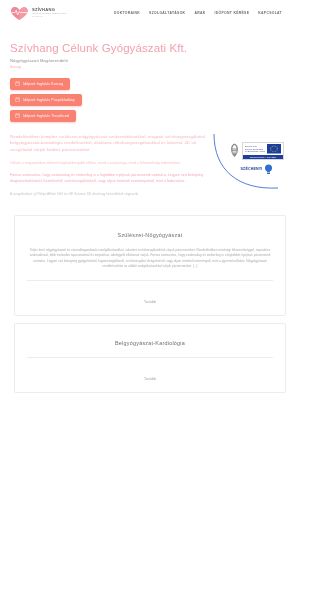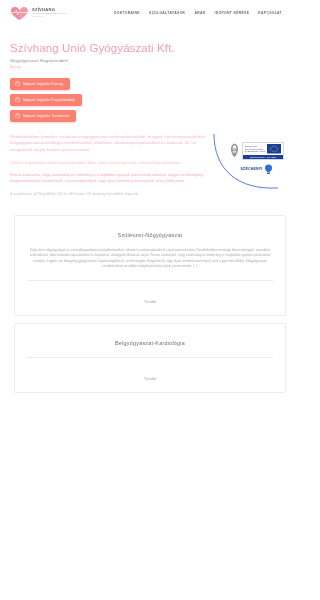--- a/index.html
+++ b/index.html
@@ -321,21 +321,21 @@
   <nav class="main-nav">
     <a class="nav-link">DOKTORAINK</a>
     <a class="nav-link">SZOLGÁLTATÁSOK</a>
     <a class="nav-link">ÁRAK</a>
     <a class="nav-link">IDŐPONT KÉRÉSE</a>
     <a class="nav-link">KAPCSOLAT</a>
   </nav>
 </header>
 
 <section class="hero">
-  <h1 class="hero-title">Szívhang Unió Gyógyászati Kft.</h1>
+  <h1 class="hero-title">Szívhang Célunk Gyógyászati Kft.</h1>
   <div class="hero-sub">Nőgyógyászati Magánrendelő</div>
   <div class="hero-city">Karcag</div>
 
   <div class="cta-group">
     <button class="cta-btn">
       <svg class="cta-icon" viewBox="0 0 16 16">
         <rect x="1.5" y="3" width="13" height="11.5" rx="1.2" fill="none" stroke="#ffffff" stroke-width="1.3"></rect>
         <line x1="1.5" y1="6.5" x2="14.5" y2="6.5" stroke="#ffffff" stroke-width="1.3"></line>
         <line x1="5" y1="1.4" x2="5" y2="4.2" stroke="#ffffff" stroke-width="1.3" stroke-linecap="round"></line>
         <line x1="11" y1="1.4" x2="11" y2="4.2" stroke="#ffffff" stroke-width="1.3" stroke-linecap="round"></line>

